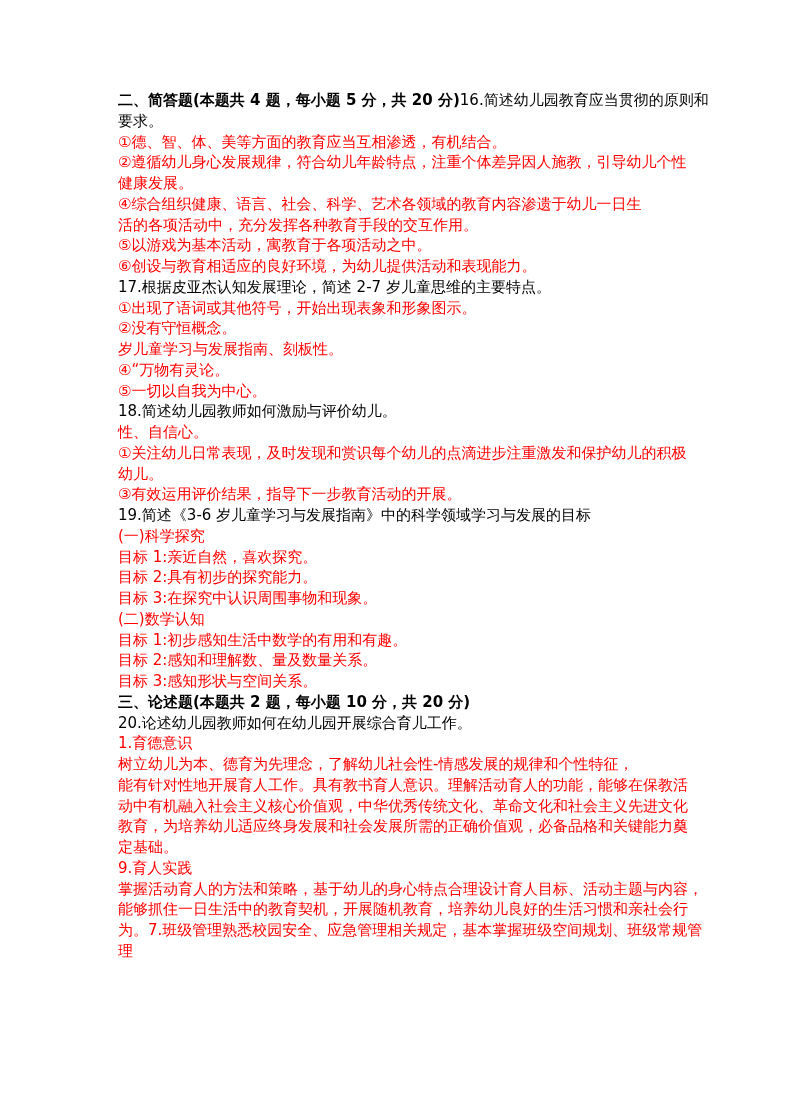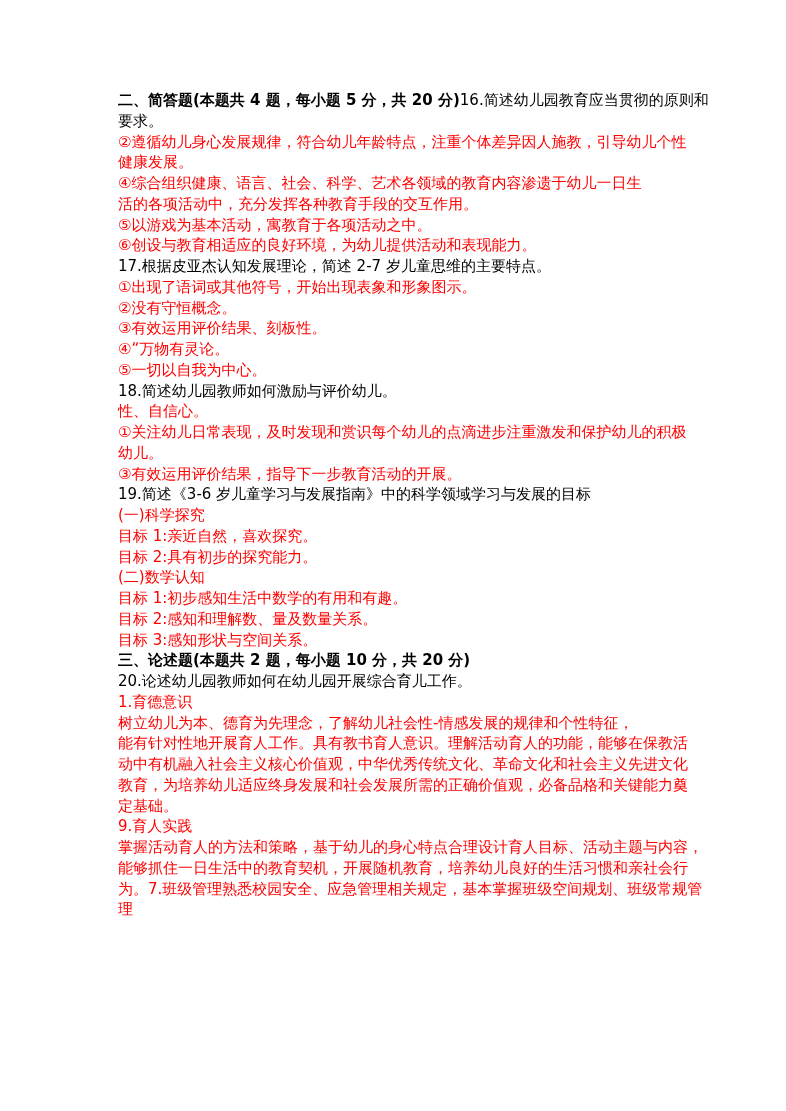--- a/index.html
+++ b/index.html
@@ -32,41 +32,43 @@
   .seg.bold  { color: #000000; font-weight: bold; }
   .seg.red   { color: #ff0000; font-weight: normal; }
 </style>
 </head>
 <body>
 
 <div class="page">
   <div class="doc" id="doc-body">
       <div class="line"><span class="seg bold">二、简答题(本题共 4 题，每小题 5 分，共 20 分)</span><span class="seg black">16.简述幼儿园教育应当贯彻的原则和</span></div>
       <div class="line"><span class="seg black">要求。</span></div>
+      <div class="line"><span class="seg red">①德、智、体、美等方面的教育应当互相渗透，有机结合。</span></div>
       <div class="line"><span class="seg red">②遵循幼儿身心发展规律，符合幼儿年龄特点，注重个体差异因人施教，引导幼儿个性</span></div>
       <div class="line"><span class="seg red">健康发展。</span></div>
       <div class="line"><span class="seg red">④综合组织健康、语言、社会、科学、艺术各领域的教育内容渗遗于幼儿一日生</span></div>
       <div class="line"><span class="seg red">活的各项活动中，充分发挥各种教育手段的交互作用。</span></div>
       <div class="line"><span class="seg red">⑤以游戏为基本活动，寓教育于各项活动之中。</span></div>
       <div class="line"><span class="seg red">⑥创设与教育相适应的良好环境，为幼儿提供活动和表现能力。</span></div>
       <div class="line"><span class="seg black">17.根据皮亚杰认知发展理论，简述 2-7 岁儿童思维的主要特点。</span></div>
       <div class="line"><span class="seg red">①出现了语词或其他符号，开始出现表象和形象图示。</span></div>
       <div class="line"><span class="seg red">②没有守恒概念。</span></div>
-      <div class="line"><span class="seg red">③有效运用评价结果、刻板性。</span></div>
+      <div class="line"><span class="seg red">岁儿童学习与发展指南、刻板性。</span></div>
       <div class="line"><span class="seg red">④“万物有灵论。</span></div>
       <div class="line"><span class="seg red">⑤一切以自我为中心。</span></div>
       <div class="line"><span class="seg black">18.简述幼儿园教师如何激励与评价幼儿。</span></div>
       <div class="line"><span class="seg red">性、自信心。</span></div>
       <div class="line"><span class="seg red">①关注幼儿日常表现，及时发现和赏识每个幼儿的点滴进步注重激发和保护幼儿的积极</span></div>
       <div class="line"><span class="seg red">幼儿。</span></div>
       <div class="line"><span class="seg red">③有效运用评价结果，指导下一步教育活动的开展。</span></div>
       <div class="line"><span class="seg black">19.简述《3-6 岁儿童学习与发展指南》中的科学领域学习与发展的目标</span></div>
       <div class="line"><span class="seg red">(一)科学探究</span></div>
       <div class="line"><span class="seg red">目标 1:亲近自然，喜欢探究。</span></div>
       <div class="line"><span class="seg red">目标 2:具有初步的探究能力。</span></div>
+      <div class="line"><span class="seg red">目标 3:在探究中认识周围事物和现象。</span></div>
       <div class="line"><span class="seg red">(二)数学认知</span></div>
       <div class="line"><span class="seg red">目标 1:初步感知生活中数学的有用和有趣。</span></div>
       <div class="line"><span class="seg red">目标 2:感知和理解数、量及数量关系。</span></div>
       <div class="line"><span class="seg red">目标 3:感知形状与空间关系。</span></div>
       <div class="line"><span class="seg bold">三、论述题(本题共 2 题，每小题 10 分，共 20 分)</span></div>
       <div class="line"><span class="seg black">20.论述幼儿园教师如何在幼儿园开展综合育儿工作。</span></div>
       <div class="line"><span class="seg red">1.育德意识</span></div>
       <div class="line"><span class="seg red">树立幼儿为本、德育为先理念，了解幼儿社会性-情感发展的规律和个性特征，</span></div>
       <div class="line"><span class="seg red">能有针对性地开展育人工作。具有教书育人意识。理解活动育人的功能，能够在保教活</span></div>
       <div class="line"><span class="seg red">动中有机融入社会主义核心价值观，中华优秀传统文化、革命文化和社会主义先进文化</span></div>

